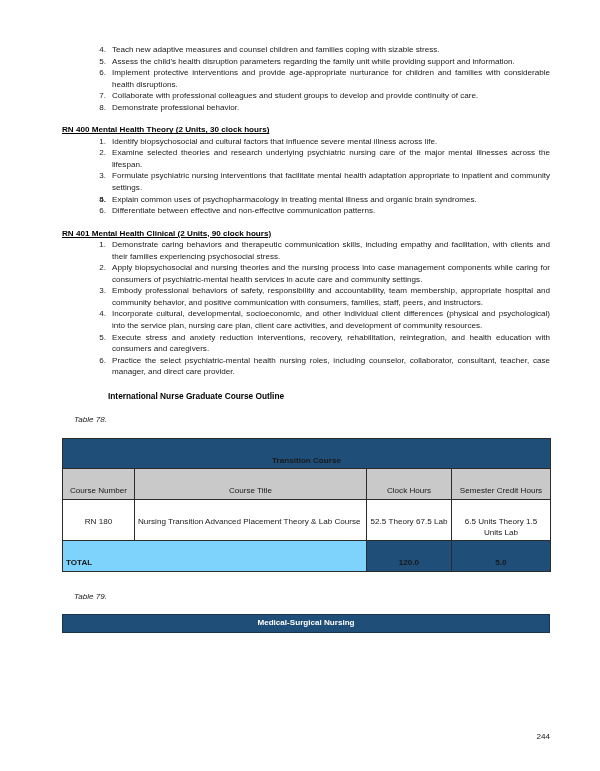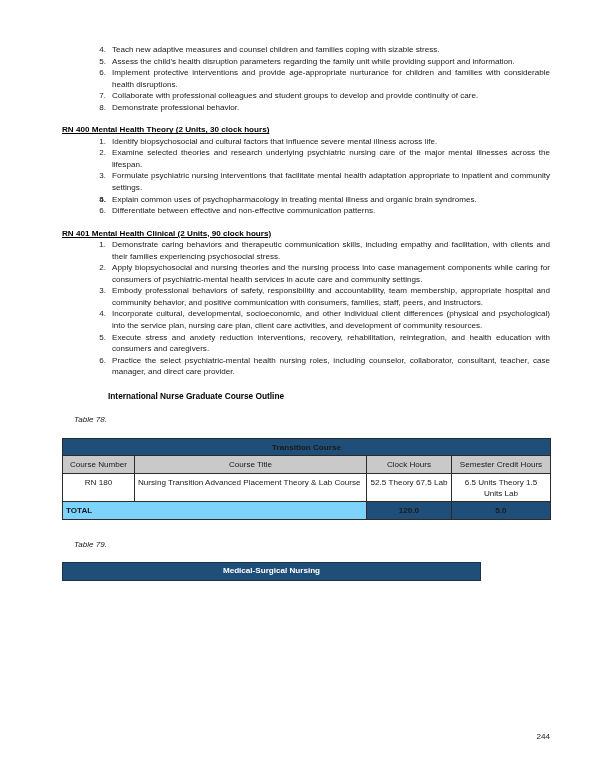--- a/index.html
+++ b/index.html
@@ -86,21 +86,21 @@
   table.doc-table {
     border-collapse: collapse;
     width: 488px;
     table-layout: fixed;
     margin-top: 1px;
   }
   table.doc-table td {
     border: 1px solid #2b2b2b;
     font-size: 8.1px;
     line-height: 11.4px;
-    padding: 3px 3px 2px 3px;
+    padding: 16px 3px 2px 3px;
     vertical-align: top;
     color: #1a1a1a;
     margin-top: 28px;
   }
   td.band {
     background: #1f4e79;
     color: #ffffff;
     font-weight: bold;
     text-align: center;
     padding: 2px 3px 3px 3px;
@@ -124,21 +124,21 @@
   td.cell-l { text-align: left; padding-left: 5px; }
 
   .colw-num   { width: 72px; }
   .colw-title { width: 232px; }
   .colw-clock { width: 85px; }
   .colw-cred  { width: 99px; }
 
   
   table.band-only {
     border-collapse: collapse;
-    width: 419px;
+    width: 488px;
     table-layout: fixed;
     margin-top: 12px;
   }
   table.band-only td {
     background: #1f4e79;
     color: #ffffff;
     font-weight: bold;
     text-align: center;
     font-size: 8.1px;
     line-height: 11.4px;

